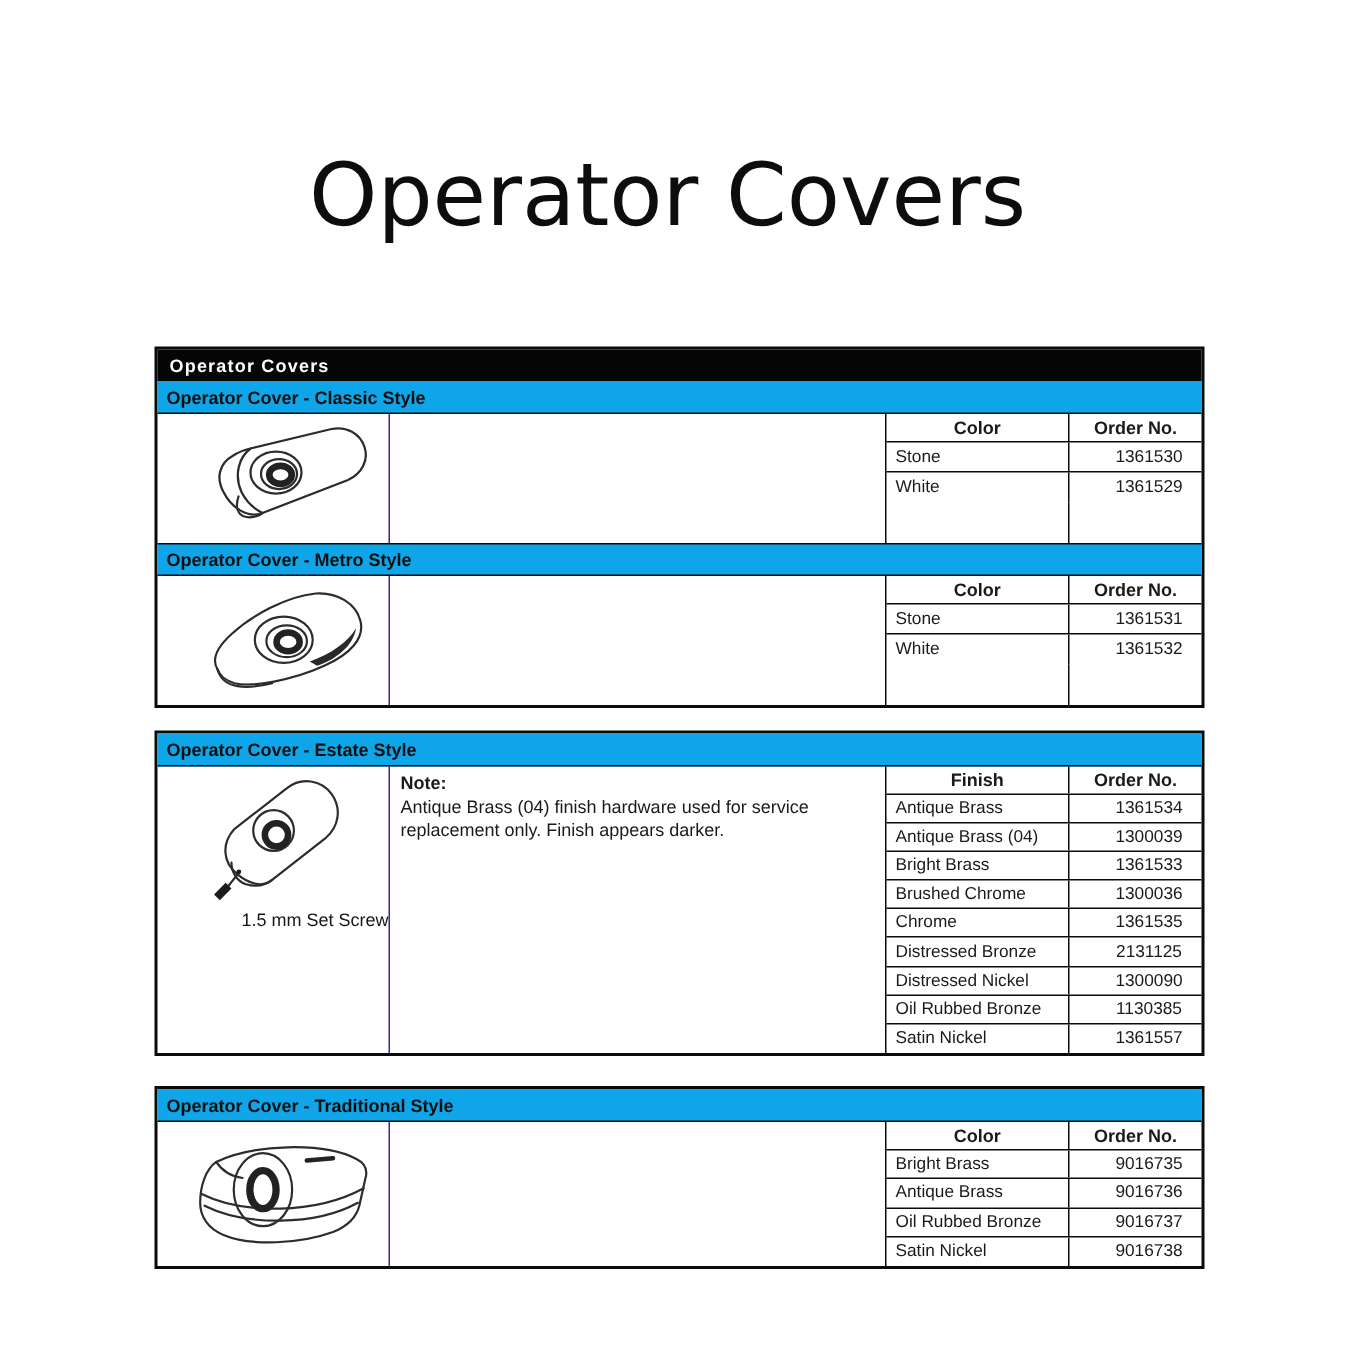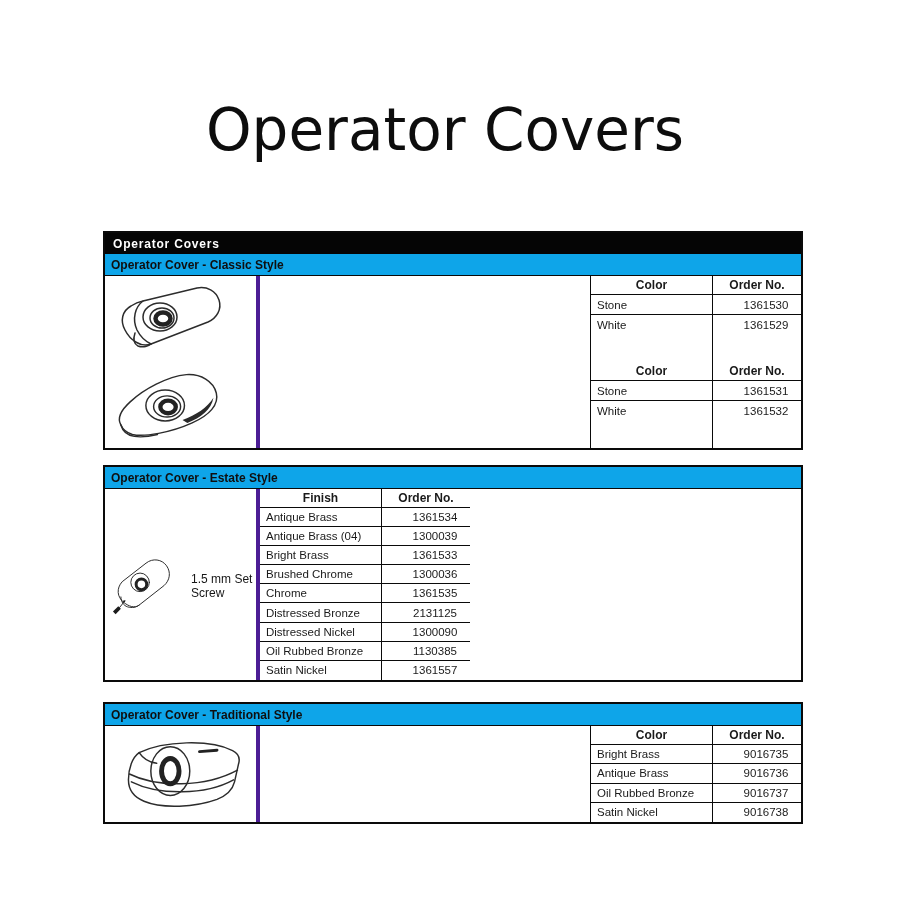--- a/index.html
+++ b/index.html
@@ -31,22 +31,22 @@
     border-bottom:1px solid #0a0a0a;
   }
   .sec-body + .sec-bar { border-top:1px solid #0a0a0a; }
 
   .sec-body { display:flex; }
   .sec-body.h-sm { height:86px; }
   .sec-body.h-lg { height:191px; }
   .sec-body.h-md { height:96px; }
 
   .cell-img {
-    width:155px; border-right:4px solid #4c1d95;
-    display:flex; flex-direction:row; align-items:center; justify-content:flex-start;
+    width:155px; border-right:1px solid #4c1d95;
+    display:flex; flex-direction:column; align-items:flex-end; justify-content:flex-start;
     padding-top:2px; overflow:hidden;
   }
   .cell-img svg { display:block; }
   .cell-img .caption { font-size:12px; color:#161616; margin-top:1px; }
   .cell-mid { flex:1; border-right:1px solid #0a0a0a; padding:4px 7px; }
 
   .note-title { font-size:12px; font-weight:bold; line-height:1.3; }
   .note-body  { font-size:12px; line-height:1.3; max-width:302px; }
 
   .spec { width:210px; display:flex; flex-direction:column; }
@@ -117,20 +117,23 @@
               <div class="c2">1361529</div>
             </div>
           </div>
         <div class="spec-fill">
             <div class="c1"></div>
             <div class="c2"></div>
           </div>
       </div>
     </div>
 
+    <div class="sec-bar">
+      <span>Operator Cover - Metro Style</span>
+    </div>
     <div class="sec-body h-sm">
       <div class="cell-img">
         <svg width="130" height="82" viewBox="0 0 130 85">
           <path class="line" d="M14 62 C10 55 14 47 24 38 C38 25 62 12 82 10 C97 9 110 17 113 29 C116 41 106 52 88 60 C66 70 38 75 26 72 C19 70 16 67 14 62 Z"></path>
           <path class="line" d="M14 62 C16 69 21 73 28 74 C34 75 44 74 52 72"></path>
           <path d="M78 57 C92 52 104 44 110 34 C108 46 97 55 83 60 Z" fill="#2a2a2a" stroke="none"></path>
           <ellipse class="line" cx="60" cy="42" rx="20" ry="16"></ellipse>
           <ellipse class="line" cx="62" cy="43" rx="14" ry="11"></ellipse>
           <ellipse class="thick" cx="63" cy="43.5" rx="8" ry="6.5" stroke-width="4.5"></ellipse>
         </svg>
@@ -174,20 +177,24 @@
           <path class="line" d="M28 72 C18 64 17 51 26 41 L62 13 C72 5 86 7 93 17 C100 27 98 39 89 47 L52 76 C45 82 35 78 28 72 Z"></path>
           <path class="line" d="M24 64 C24 71 28 77 34 79 C41 81 47 80 52 76"></path>
           <circle class="line" cx="53" cy="42" r="14"></circle>
           <circle class="thick" cx="55" cy="45" r="8" stroke-width="4.5"></circle>
           <path class="line" d="M22 80 L30 70"></path>
           <path d="M12 86 L20 78 L24 82 L16 90 Z" fill="#1c1c1c" stroke="none"></path>
           <circle cx="29" cy="70.5" r="1.6" fill="#1c1c1c"></circle>
         </svg>
         <div class="caption">1.5 mm Set Screw</div>
       </div>
+      <div class="cell-mid">
+        <div class="note-title">Note:</div>
+        <div class="note-body">Antique Brass (04) finish hardware used for service replacement only. Finish appears darker.</div>
+      </div>
       <div class="spec">
         <div class="spec-row head">
           <div class="c1">Finish</div>
           <div class="c2">Order No.</div>
         </div>
         <div class="spec-rows">
           
         
             <div class="spec-row data">
               <div class="c1">Antique Brass</div>

